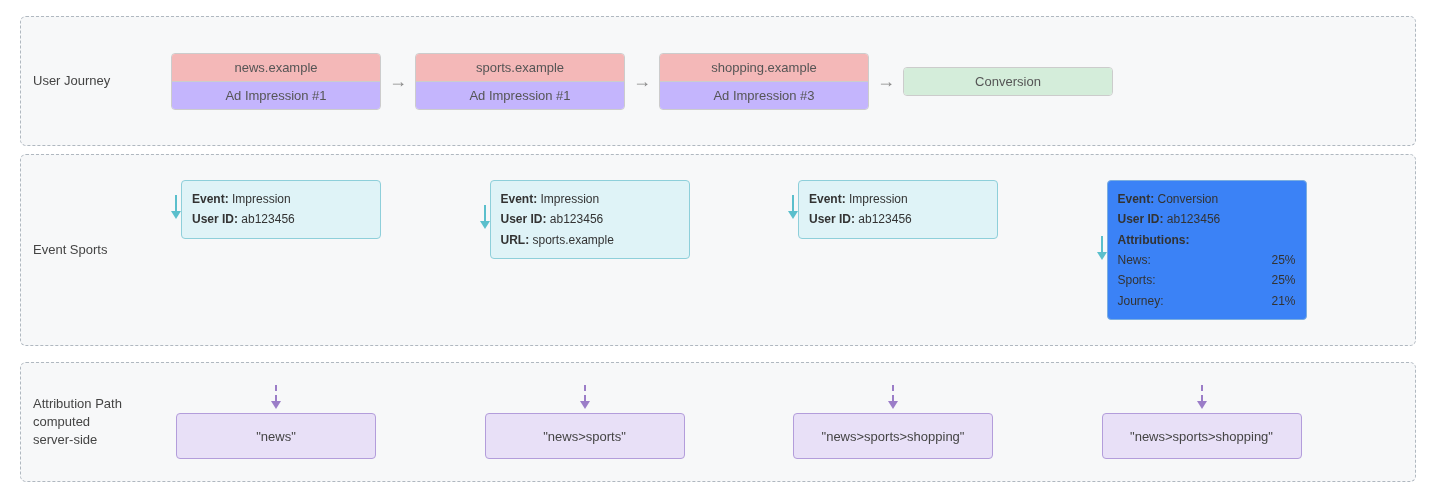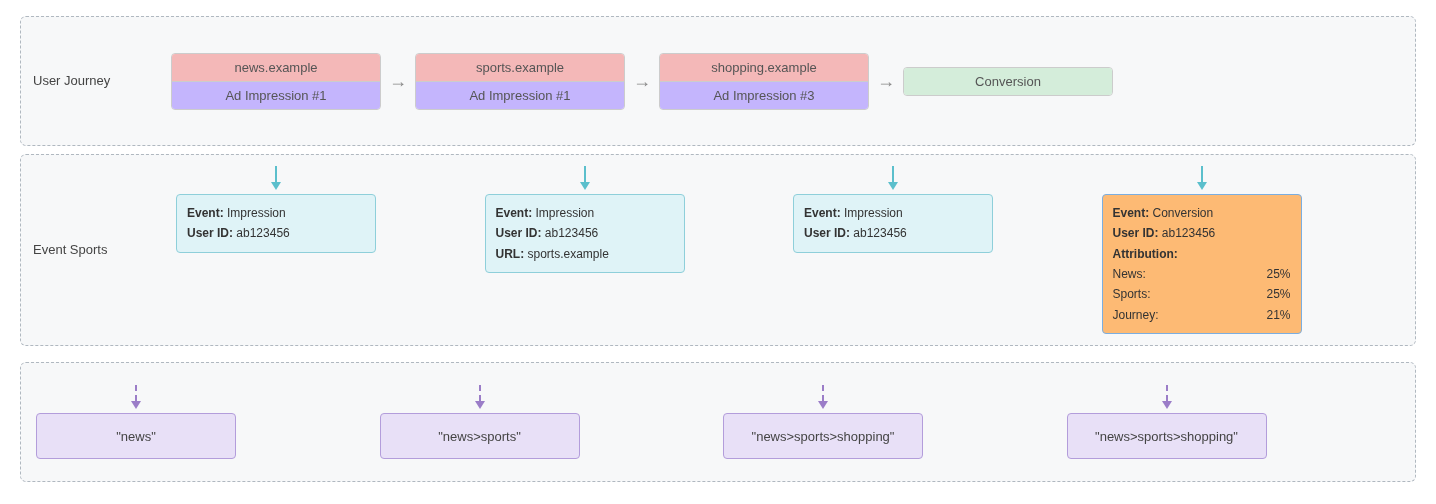--- a/index.html
+++ b/index.html
@@ -112,21 +112,21 @@
 
     .event-cards {
       display: flex;
       align-items: flex-start;
       flex: 1;
       gap: 0;
     }
 
     .event-card-wrapper {
       display: flex;
-      flex-direction: column;
+      flex-direction: row;
       align-items: center;
       width: 210px;
       flex-shrink: 0;
       justify-content: center;
     }
 
     .arrow-line-solid {
       width: 2px;
       height: 16px;
       background: #5bbfcc;
@@ -145,21 +145,21 @@
       border-radius: 4px;
       background: #dff3f7;
       padding: 8px 10px;
       font-size: 12px;
       color: #333;
       width: 200px;
       line-height: 1.7;
     }
 
     .event-card.highlighted {
-      background: #fdba74;
+      background: #3b82f6;
       border-color: #7baee0;
     }
 
     .event-card strong {
       font-weight: bold;
     }
 
     
     .attr-row {
       display: flex;
@@ -312,21 +312,21 @@
         <div style="flex:1;"></div>
 
         <div class="event-card-wrapper">
           <div class="arrow-line-dashed-container">
             <div class="arrow-line-solid" style="background:#5bbfcc;"></div>
             <div class="arrow-head-solid" style="border-top-color:#5bbfcc;"></div>
           </div>
           <div class="event-card highlighted">
             <div><strong>Event:</strong> Conversion</div>
             <div><strong>User ID:</strong> ab123456</div>
-            <div><strong>Attribution:</strong></div>
+            <div><strong>Attributions:</strong></div>
             <div class="attr-row">
               <span>News:</span>
               <span>25%</span>
             </div>
             <div class="attr-row">
               <span>Sports:</span>
               <span>25%</span>
             </div>
             <div class="attr-row">
               <span>Journey:</span>
@@ -334,20 +334,23 @@
             </div>
           </div>
         </div>
 
         <div style="flex:1;"></div>
       </div>
     </div>
   </div>
 
   <div class="row row-attribution" style="margin-top:8px;">
+    <div class="row-label" style="white-space:pre-line;">Attribution Path
+computed
+server-side</div>
     <div class="row-content">
       <div class="attr-path-items">
 
         <div class="attr-path-wrapper">
           <div class="arrow-line-dashed-container">
             <div class="arrow-line-dashed"></div>
             <div class="arrow-head-purple"></div>
           </div>
           <div class="attr-path-card">"news"</div>
         </div>

